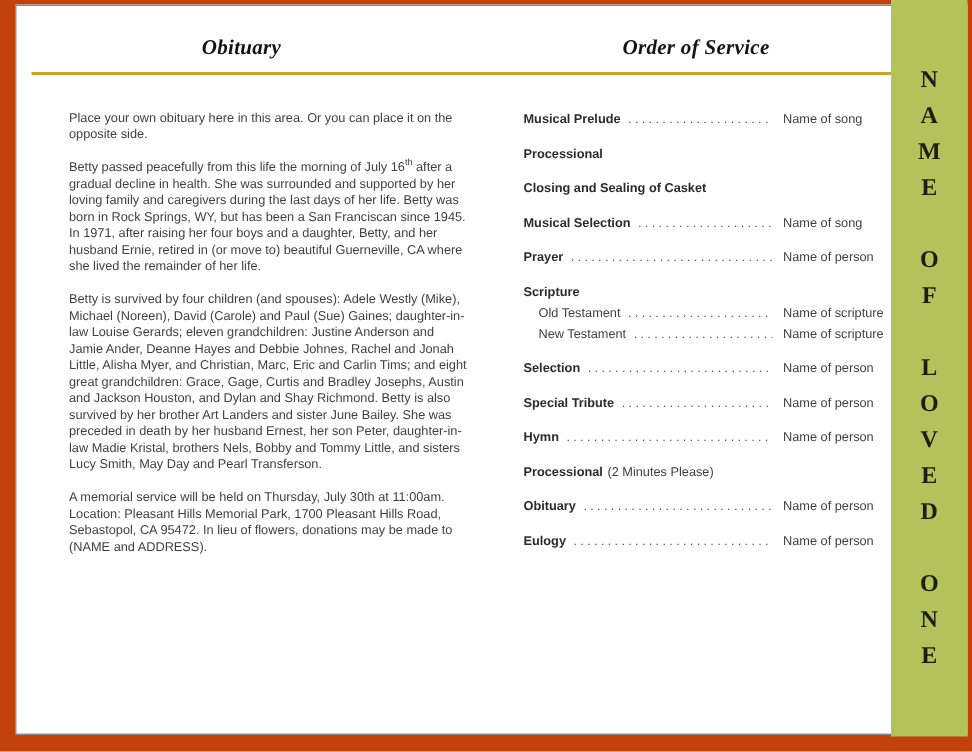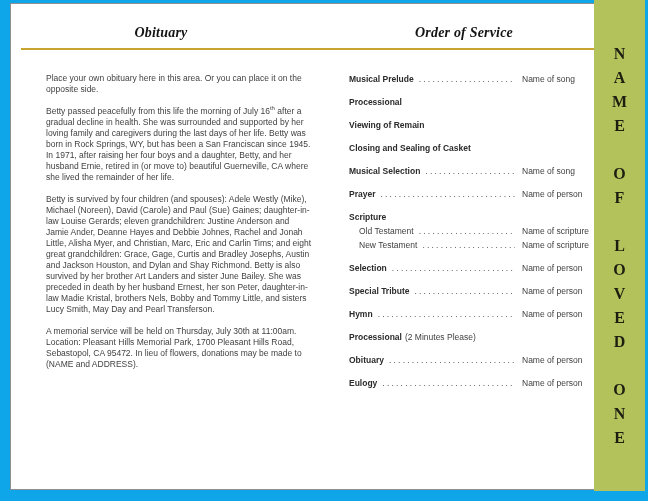--- a/index.html
+++ b/index.html
@@ -1,21 +1,21 @@
 <!DOCTYPE html>
 <html><head>
 <meta charset="utf-8">
 <style>
   * { margin:0; padding:0; box-sizing:border-box; }
   html,body { background:#ffffff; }
   body {
     width:648px; height:501px; position:relative; overflow:hidden;
     font-family:"Liberation Sans", sans-serif;
   }
-  .canvas { position:relative; width:648px; height:501px; background:#0ea5e9; }
+  .canvas { position:relative; width:648px; height:501px; background:#c2410c; }
 
   .page {
     position:absolute; left:10px; top:3px; width:635px; height:487px;
     background:#ffffff; border:1px solid #8f8f8f;
   }
 
   .col-title {
     position:absolute; top:21px; text-align:center;
     font-family:"Liberation Serif", serif; font-style:italic; font-weight:bold;
     font-size:14px; color:#141414; letter-spacing:.2px;
@@ -86,25 +86,20 @@
         <div class="oos-row">
           <div class="oos-line">
             <span class="oos-label">Musical Prelude</span>
             <span class="leader">..........................................................................................</span>
             <span class="oos-value">Name of song</span>
           </div>
         </div>
         <div class="oos-row">
           <div class="oos-line">
             <span class="oos-label">Processional</span>
-          </div>
-        </div>
-        <div class="oos-row">
-          <div class="oos-line">
-            <span class="oos-label">Viewing of Remain</span>
           </div>
         </div>
         <div class="oos-row">
           <div class="oos-line">
             <span class="oos-label">Closing and Sealing of Casket</span>
           </div>
         </div>
         <div class="oos-row">
           <div class="oos-line">
             <span class="oos-label">Musical Selection</span>

